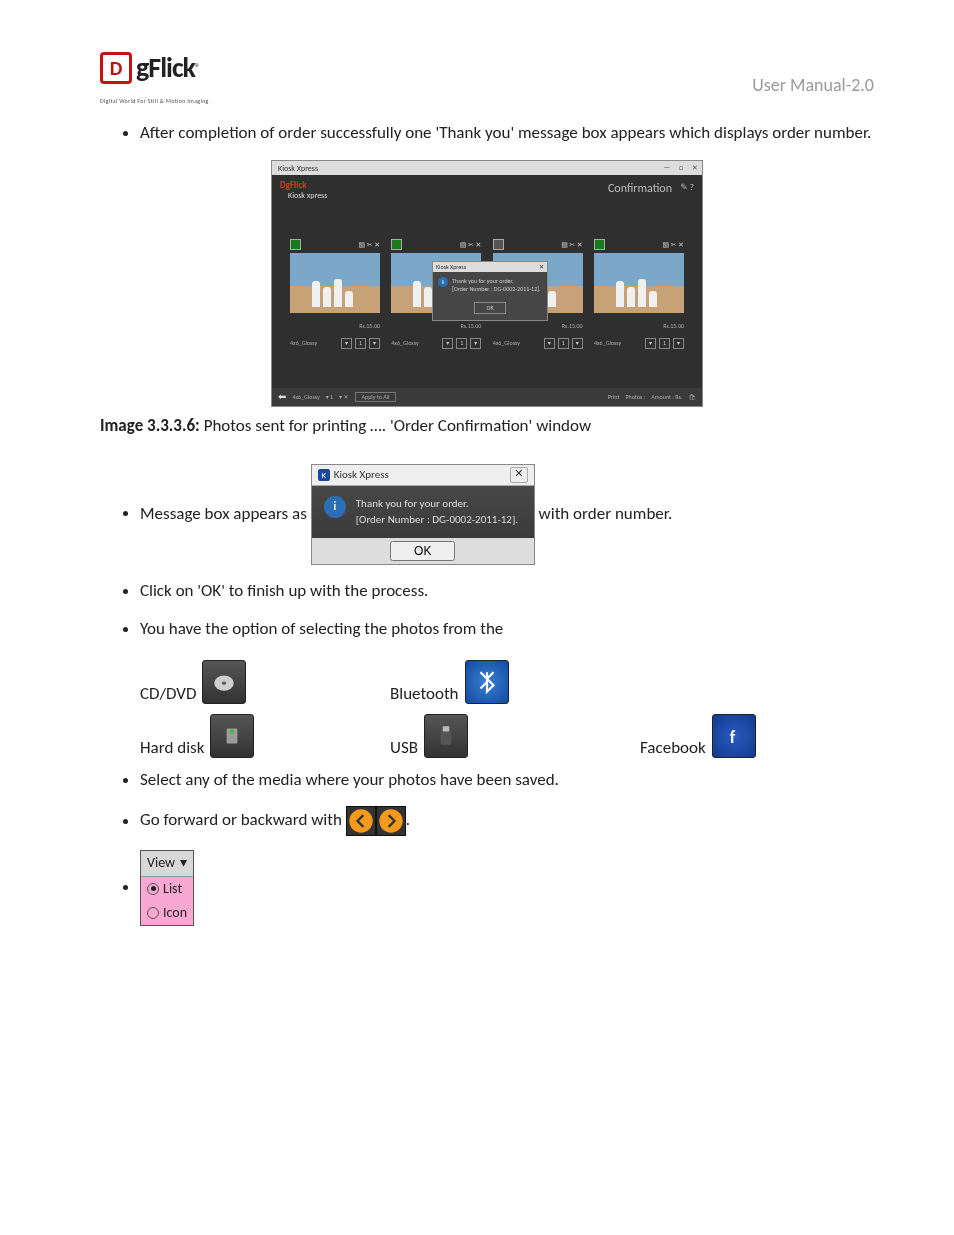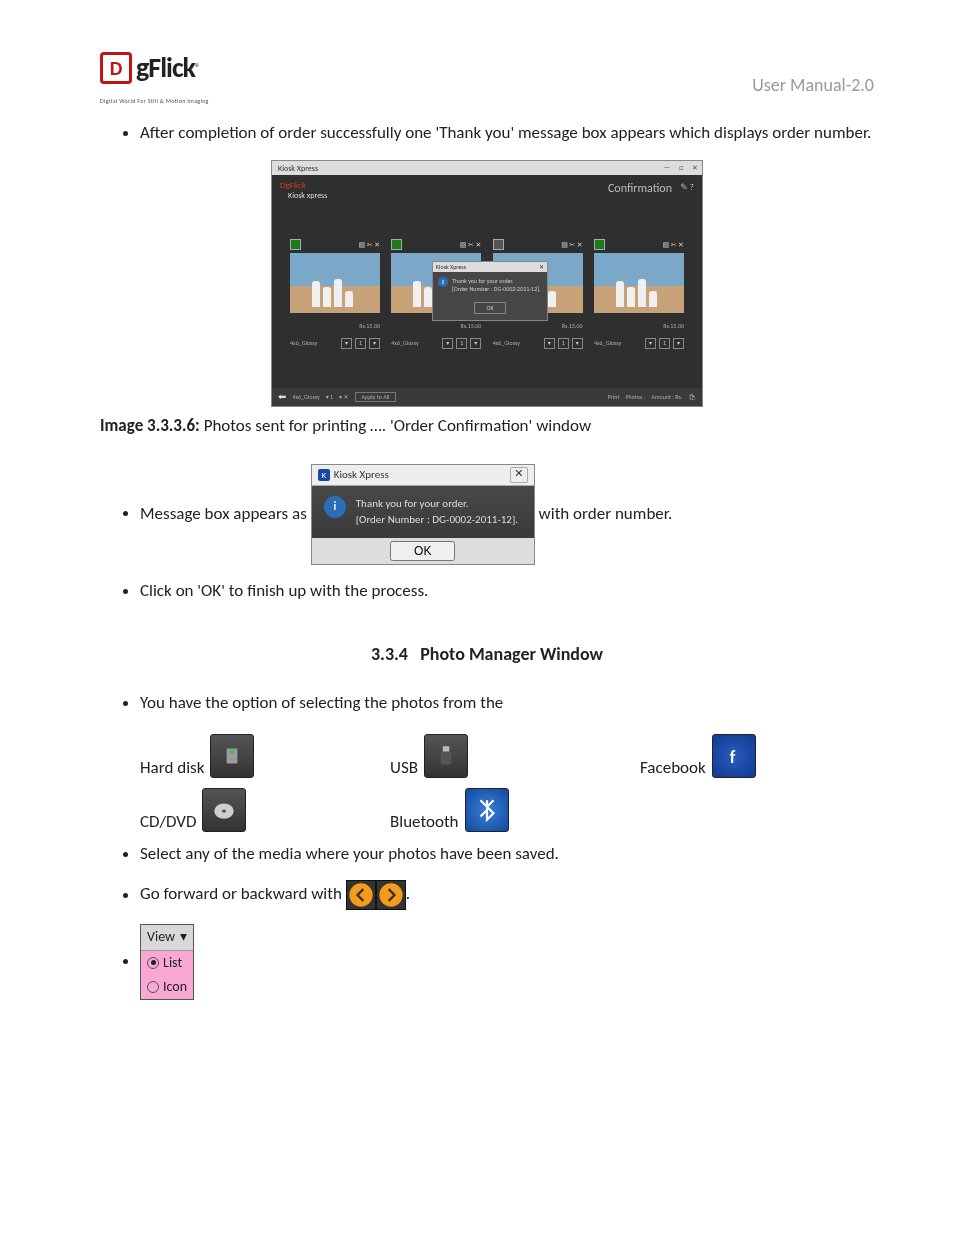--- a/index.html
+++ b/index.html
@@ -11,21 +11,21 @@
   .logo-txt{font-weight:700;font-size:28px;letter-spacing:-1px}
   .logo-r{font-size:10px;vertical-align:top}
   .logo-tag{font-size:6px;color:#555;margin-top:12px;letter-spacing:0.3px}
   .manual{color:#9a9a9a;font-size:18px;margin-top:24px}
   ul.b{list-style:disc;padding-left:40px;margin:0}
   ul.b>li{margin-bottom:14px;font-size:17px;line-height:1.45}
   .shot{width:430px;height:245px;background:#2f2f2f;margin:4px auto 8px;border:1px solid #888;position:relative;overflow:hidden}
   .shot-title{position:absolute;top:0;left:0;right:0;height:14px;background:#ddd;font-size:8px;color:#333;padding-left:6px;line-height:14px}
   .shot-win{position:absolute;top:0;right:0;display:flex}
   .shot-win span{width:14px;height:14px;font-size:7px;text-align:center;line-height:14px;color:#555}
-  .shot-brand{position:absolute;top:18px;left:8px;color:#d83a1a;font-size:9px;font-weight:normal}
+  .shot-brand{position:absolute;top:18px;left:8px;color:#d83a1a;font-size:9px;font-weight:bold}
   .shot-sub{position:absolute;top:29px;left:16px;color:#ddd;font-size:8px}
   .shot-conf{position:absolute;top:20px;right:30px;color:#bbb;font-size:12px}
   .shot-tool{position:absolute;top:20px;right:8px;color:#bbb;font-size:9px}
   .thumbs{position:absolute;top:78px;left:18px;right:18px;display:flex;justify-content:space-between}
   .thumb{width:90px}
   .thumb-top{height:12px;display:flex;justify-content:space-between;align-items:center}
   .chk{width:9px;height:9px;background:#1a7a1a;border:1px solid #aaa}
   .tctl{font-size:7px;color:#ccc}
   .timg{height:60px;background:linear-gradient(#7ba7c9 55%,#c7a178 55%);position:relative;margin-top:2px}
   .ppl{position:absolute;bottom:6px;left:22px;width:46px;height:28px}
@@ -247,29 +247,45 @@
         </span>
         <span class="msg-ok">
             <button>OK</button>
           </span>
       </span>
       <span> with order number.</span>
     </li>
     <li>Click on 'OK' to finish up with the process.</li>
   </ul>
 
-  <div class="sec-h">
-    <span>3.3.4</span>&nbsp;&nbsp;&nbsp;<span>Photo Manager Window</span>
-  </div>
 
   <ul class="b">
     <li>You have the option of selecting the photos from the</li>
   </ul>
 
   <div class="media">
+    <div class="mrow">
+      <div class="mcell" style="width:250px">
+        <span>CD/DVD</span>
+        <span class="mic">
+            <svg viewBox="0 0 24 24">
+              <ellipse cx="12" cy="13" rx="9" ry="7" fill="#cfcfcf"></ellipse>
+              <ellipse cx="12" cy="13" rx="2" ry="1.5" fill="#555"></ellipse>
+            </svg>
+          </span>
+      </div>
+      <div class="mcell" style="width:250px">
+        <span>Bluetooth</span>
+        <span class="mic" style="background:radial-gradient(#3a7fd6,#114a9e)">
+            <svg viewBox="0 0 24 24">
+              <path d="M12 3v18l6-6-6-6 6-6-6 6-6-6M6 18l6-6" stroke="#fff" stroke-width="2" fill="none"></path>
+            </svg>
+          </span>
+      </div>
+    </div>
     <div class="mrow">
       <div class="mcell" style="width:250px">
         <span>Hard disk</span>
         <span class="mic">
             <svg viewBox="0 0 24 24">
               <rect x="7" y="5" width="10" height="14" rx="1" fill="#9c9c9c"></rect>
               <circle cx="12" cy="8" r="2" fill="#3bbf3b"></circle>
             </svg>
           </span>
       </div>
@@ -280,39 +296,20 @@
               <rect x="9" y="3" width="6" height="5" fill="#bbb"></rect>
               <rect x="7" y="8" width="10" height="12" rx="2" fill="#555"></rect>
             </svg>
           </span>
       </div>
       <div class="mcell">
         <span>Facebook</span>
         <span class="mic fb">
             <svg viewBox="0 0 24 24">
               <text x="8" y="18" font-size="16" font-weight="bold" fill="#fff">f</text>
-            </svg>
-          </span>
-      </div>
-    </div>
-    <div class="mrow">
-      <div class="mcell" style="width:250px">
-        <span>CD/DVD</span>
-        <span class="mic">
-            <svg viewBox="0 0 24 24">
-              <ellipse cx="12" cy="13" rx="9" ry="7" fill="#cfcfcf"></ellipse>
-              <ellipse cx="12" cy="13" rx="2" ry="1.5" fill="#555"></ellipse>
-            </svg>
-          </span>
-      </div>
-      <div class="mcell" style="width:250px">
-        <span>Bluetooth</span>
-        <span class="mic" style="background:radial-gradient(#3a7fd6,#114a9e)">
-            <svg viewBox="0 0 24 24">
-              <path d="M12 3v18l6-6-6-6 6-6-6 6-6-6M6 18l6-6" stroke="#fff" stroke-width="2" fill="none"></path>
             </svg>
           </span>
       </div>
     </div>
   </div>
 
   <ul class="b">
     <li>Select any of the media where your photos have been saved.</li>
     <li>
       <span>Go forward or backward with </span><span class="navbtns">

